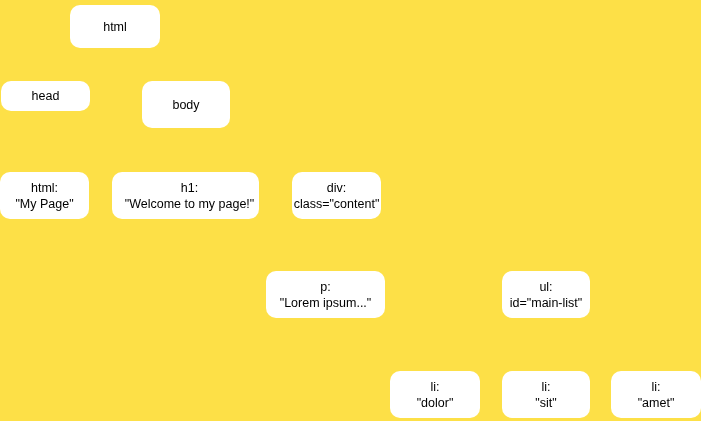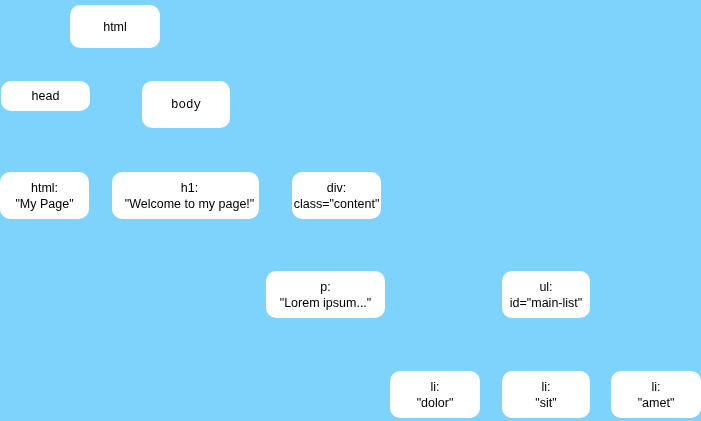--- a/index.html
+++ b/index.html
@@ -27,31 +27,31 @@
     font-size: 12.5px;
     line-height: 16px;
     color: #000000;
     white-space: nowrap;
   }
   .node .l2:empty { display: none; }
 </style>
 </head>
 <body>
 
-<div class="canvas" style="background: #7dd3fc;">
+<div class="canvas" style="background: #fde047;">
 
 <div class="node" style="left: 70px; top: 5px; width: 90px; height: 43px; background: rgb(255, 255, 255); color: rgb(0, 0, 0);">
       <span class="l1">html</span>
 
     </div>
     <div class="node" style="left: 1px; top: 81px; width: 89px; height: 30px; background: rgb(255, 255, 255); color: rgb(0, 0, 0);">
       <span class="l1">head</span>
 
     </div>
-    <div class="node" style="left: 142px; top: 81px; width: 88px; height: 47px; background: rgb(255, 255, 255); color: rgb(0, 0, 0); font-family: Liberation Mono, monospace;">
+    <div class="node" style="left: 142px; top: 81px; width: 88px; height: 47px; background: rgb(255, 255, 255); color: rgb(0, 0, 0);">
       <span class="l1">body</span>
 
     </div>
     <div class="node" style="left: 0px; top: 172px; width: 89px; height: 47px; background: rgb(255, 255, 255); color: rgb(0, 0, 0);">
       <span class="l1">html:</span>
       <span class="l2">"My Page"</span>
     </div>
     <div class="node" style="left: 112px; top: 172px; width: 147px; height: 47px; background: rgb(255, 255, 255); color: rgb(0, 0, 0); padding-left: 8px;">
       <span class="l1">h1:</span>
       <span class="l2">"Welcome to my page!"</span>

